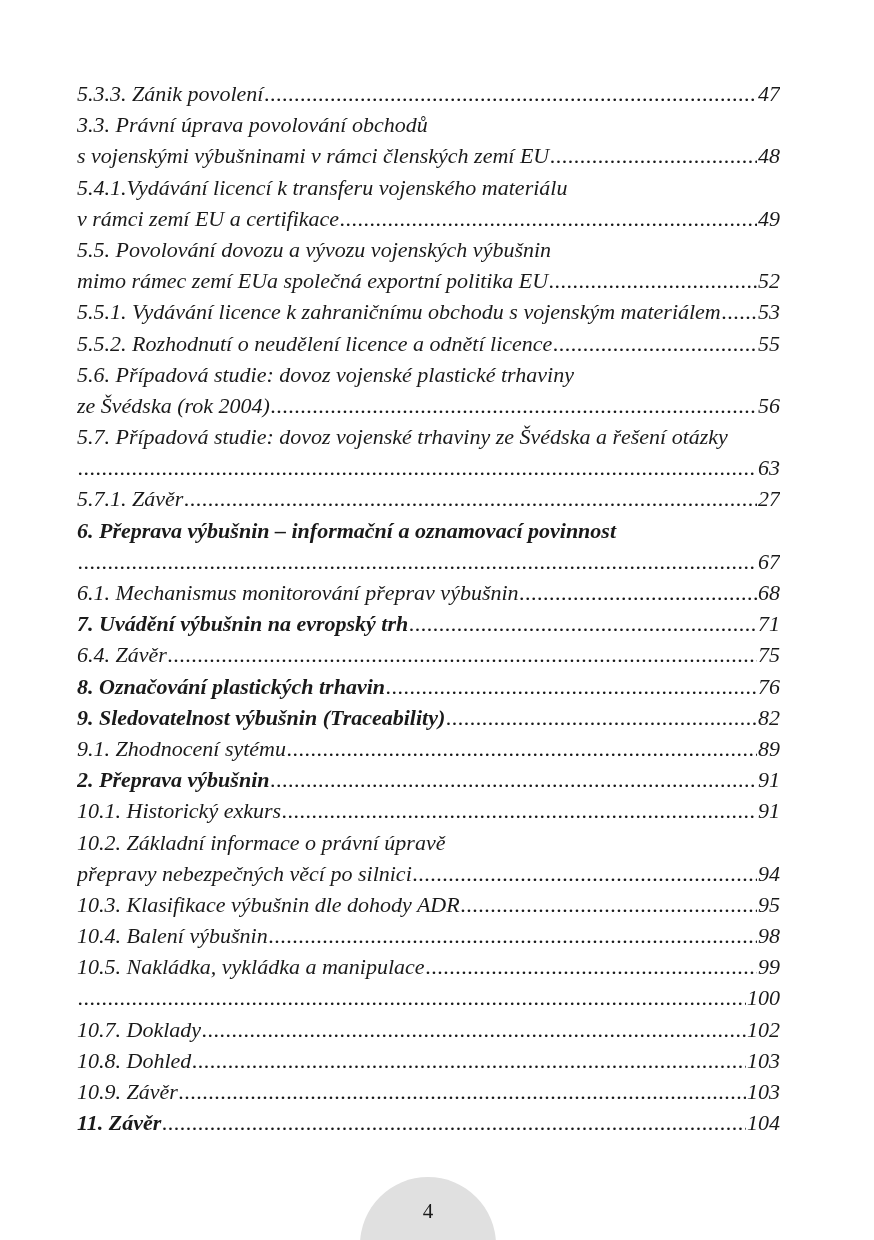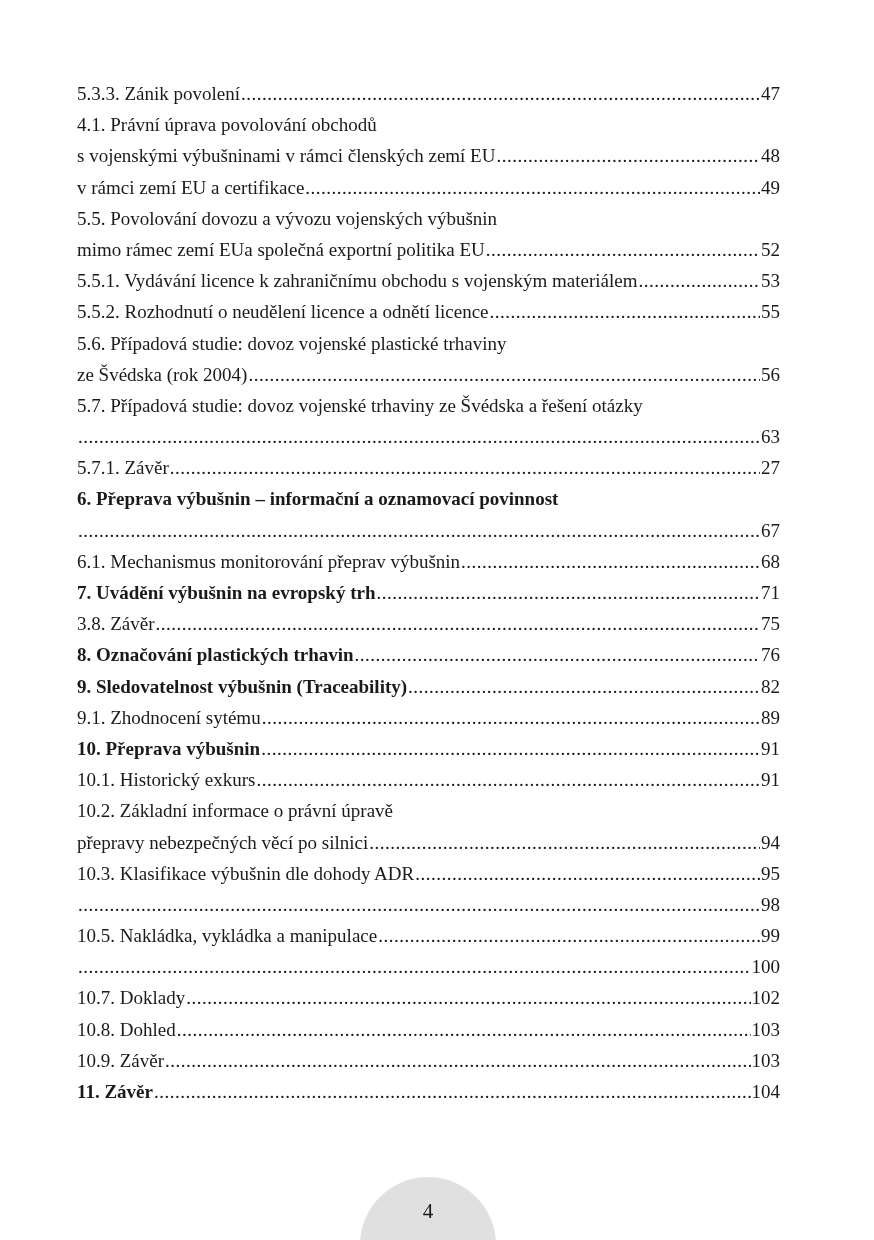--- a/index.html
+++ b/index.html
@@ -4,21 +4,21 @@
   <style>
     html, body { margin: 0; padding: 0; }
     body {
       width: 874px; height: 1240px; background: #ffffff; position: relative; overflow: hidden;
       font-family: "Liberation Serif", "DejaVu Serif", serif; color: #1a1a1a;
     }
     .toc {
       position: absolute; left: 77px; top: 78px; width: 703px;
     }
     .line {
-      height: 31.2px; line-height: 31.2px; font-size: 19px; 
+      height: 31.2px; line-height: 31.2px; font-size: 22px; font-style: italic;
       display: flex; align-items: baseline; white-space: nowrap; overflow: hidden;
     }
     .line.bold { font-weight: bold; }
     .line .title { flex: 0 0 auto; }
     .line .leader {
       flex: 1 1 auto; overflow: hidden; font-weight: normal; margin: 0 1px;
       letter-spacing: 0.5px;
     }
     .line .leader::before {
       content: "......................................................................................................................................................................................................................................................";
@@ -36,26 +36,29 @@
 </head>
 <body>
 
 <div class="toc" id="toc">
     <div class="line">
       <span class="title">5.3.3. Zánik povolení</span>
       <span class="leader"></span>
       <span class="page">47</span>
     </div>
     <div class="line">
-      <span class="title">4.1. Právní úprava povolování obchodů</span>
+      <span class="title">3.3. Právní úprava povolování obchodů</span>
     </div>
     <div class="line">
       <span class="title">s vojenskými výbušninami v rámci členských zemí EU</span>
       <span class="leader"></span>
       <span class="page">48</span>
+    </div>
+    <div class="line">
+      <span class="title">5.4.1.Vydávání licencí k transferu vojenského materiálu</span>
     </div>
     <div class="line">
       <span class="title">v rámci zemí EU a certifikace</span>
       <span class="leader"></span>
       <span class="page">49</span>
     </div>
     <div class="line">
       <span class="title">5.5. Povolování dovozu a vývozu vojenských výbušnin</span>
     </div>
     <div class="line">
@@ -104,41 +107,41 @@
       <span class="title">6.1. Mechanismus monitorování přeprav výbušnin</span>
       <span class="leader"></span>
       <span class="page">68</span>
     </div>
     <div class="line bold">
       <span class="title">7. Uvádění výbušnin na evropský trh</span>
       <span class="leader"></span>
       <span class="page">71</span>
     </div>
     <div class="line">
-      <span class="title">3.8. Závěr</span>
+      <span class="title">6.4. Závěr</span>
       <span class="leader"></span>
       <span class="page">75</span>
     </div>
     <div class="line bold">
       <span class="title">8. Označování plastických trhavin</span>
       <span class="leader"></span>
       <span class="page">76</span>
     </div>
     <div class="line bold">
       <span class="title">9. Sledovatelnost výbušnin (Traceability)</span>
       <span class="leader"></span>
       <span class="page">82</span>
     </div>
     <div class="line">
       <span class="title">9.1. Zhodnocení sytému</span>
       <span class="leader"></span>
       <span class="page">89</span>
     </div>
     <div class="line bold">
-      <span class="title">10. Přeprava výbušnin</span>
+      <span class="title">2. Přeprava výbušnin</span>
       <span class="leader"></span>
       <span class="page">91</span>
     </div>
     <div class="line">
       <span class="title">10.1. Historický exkurs</span>
       <span class="leader"></span>
       <span class="page">91</span>
     </div>
     <div class="line">
       <span class="title">10.2. Základní informace o právní úpravě</span>
@@ -147,20 +150,21 @@
       <span class="title">přepravy nebezpečných věcí po silnici</span>
       <span class="leader"></span>
       <span class="page">94</span>
     </div>
     <div class="line">
       <span class="title">10.3. Klasifikace výbušnin dle dohody ADR</span>
       <span class="leader"></span>
       <span class="page">95</span>
     </div>
     <div class="line">
+      <span class="title">10.4. Balení výbušnin</span>
       <span class="leader"></span>
       <span class="page">98</span>
     </div>
     <div class="line">
       <span class="title">10.5. Nakládka, vykládka a manipulace</span>
       <span class="leader"></span>
       <span class="page">99</span>
     </div>
     <div class="line">
       <span class="leader"></span>

